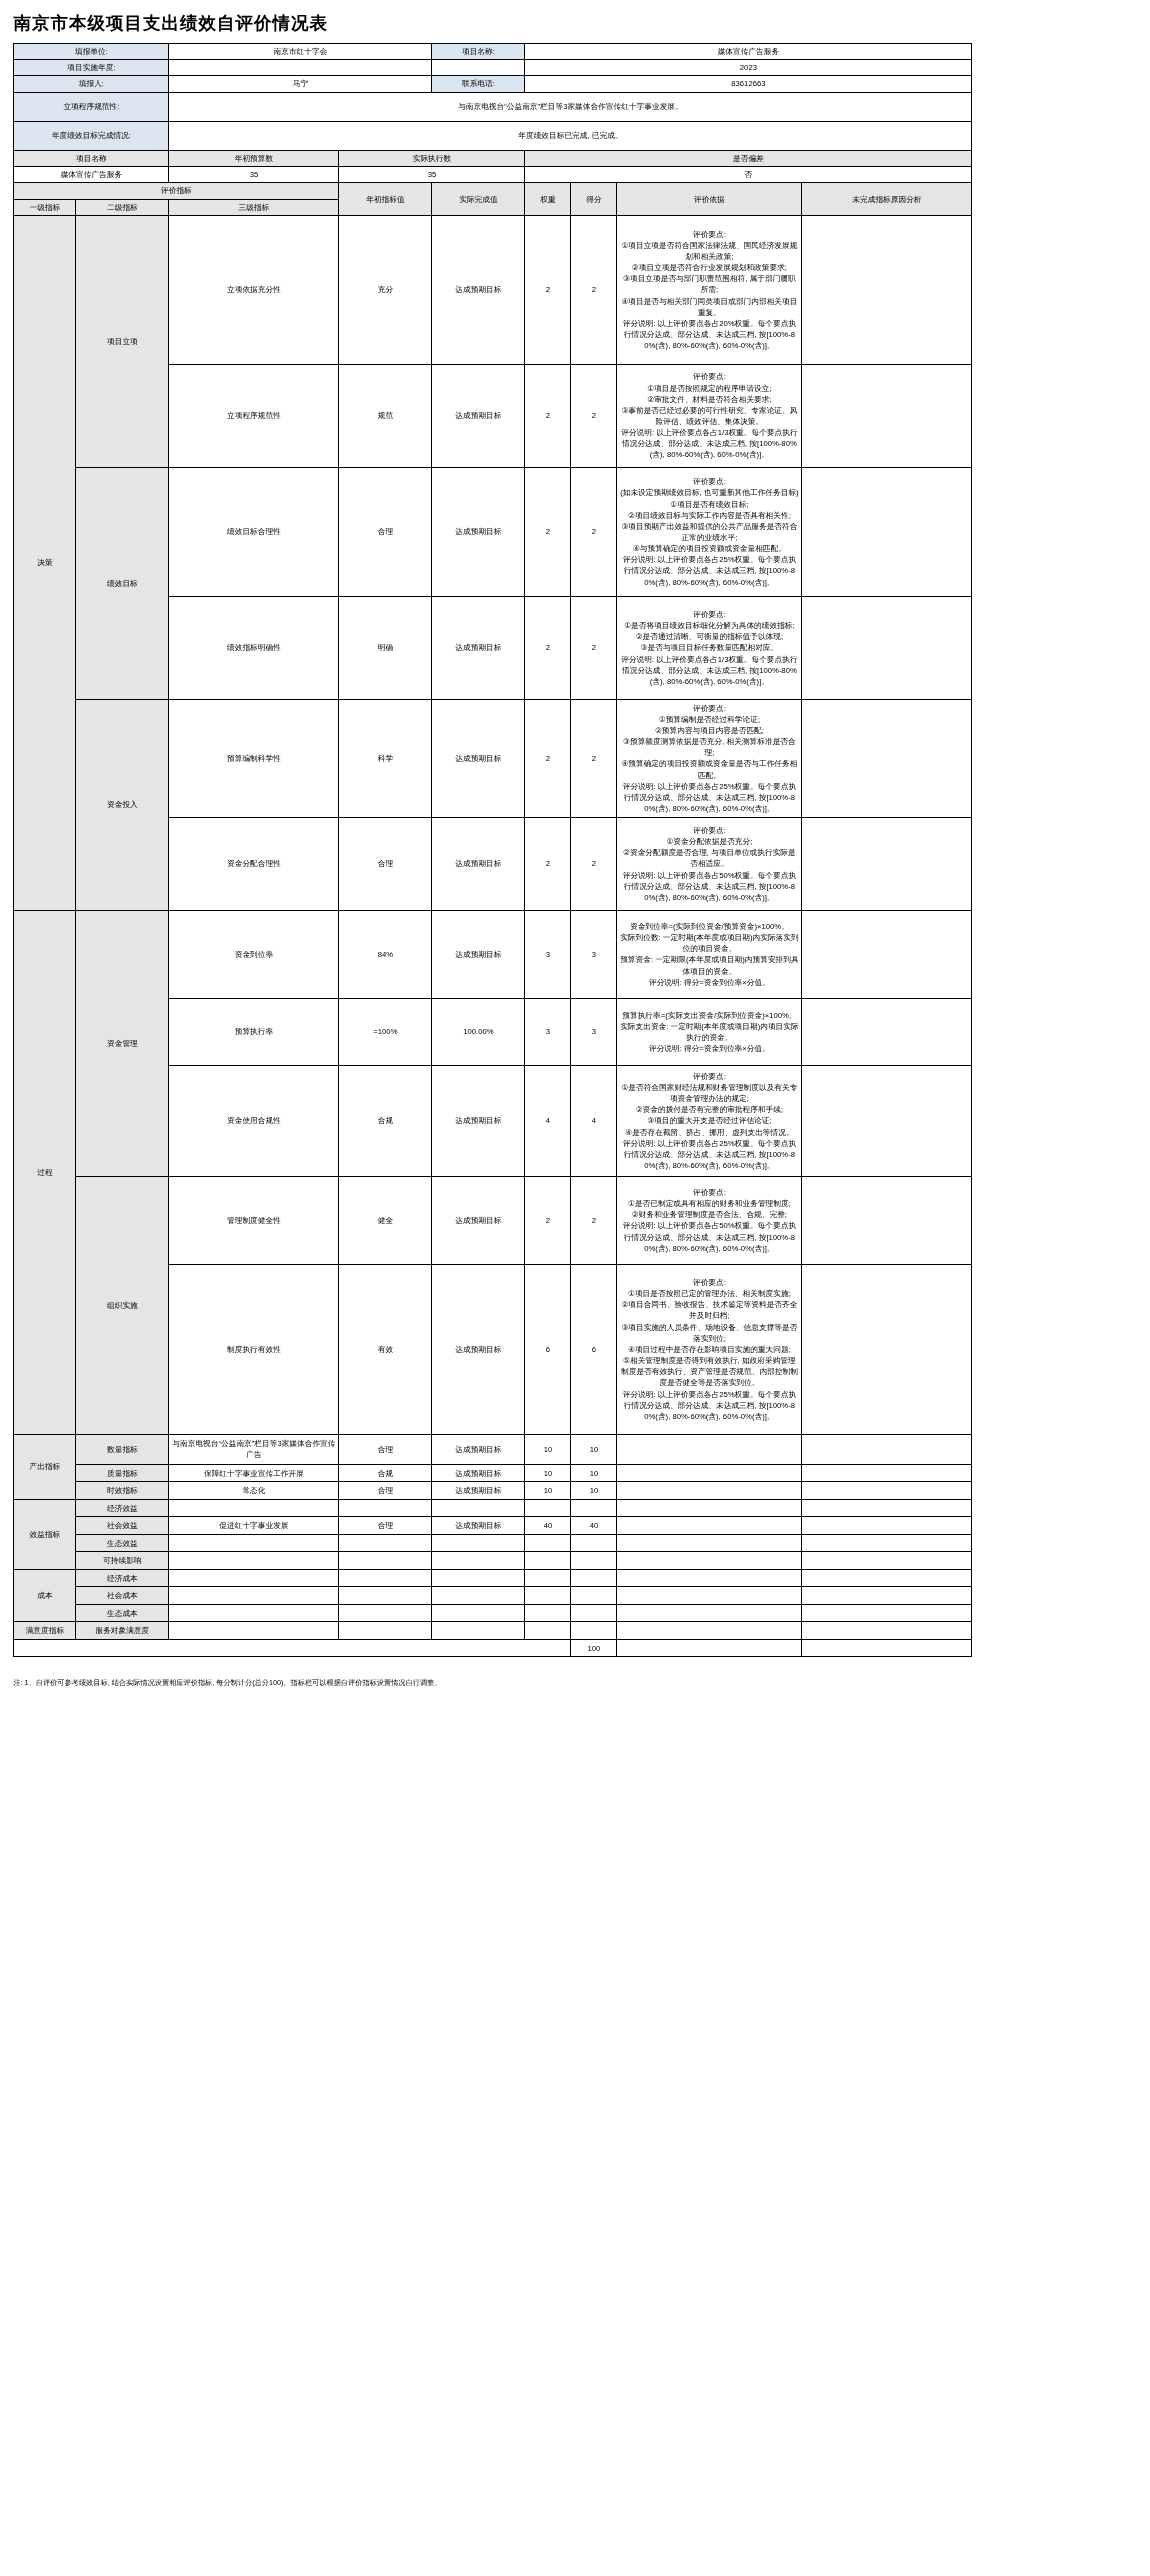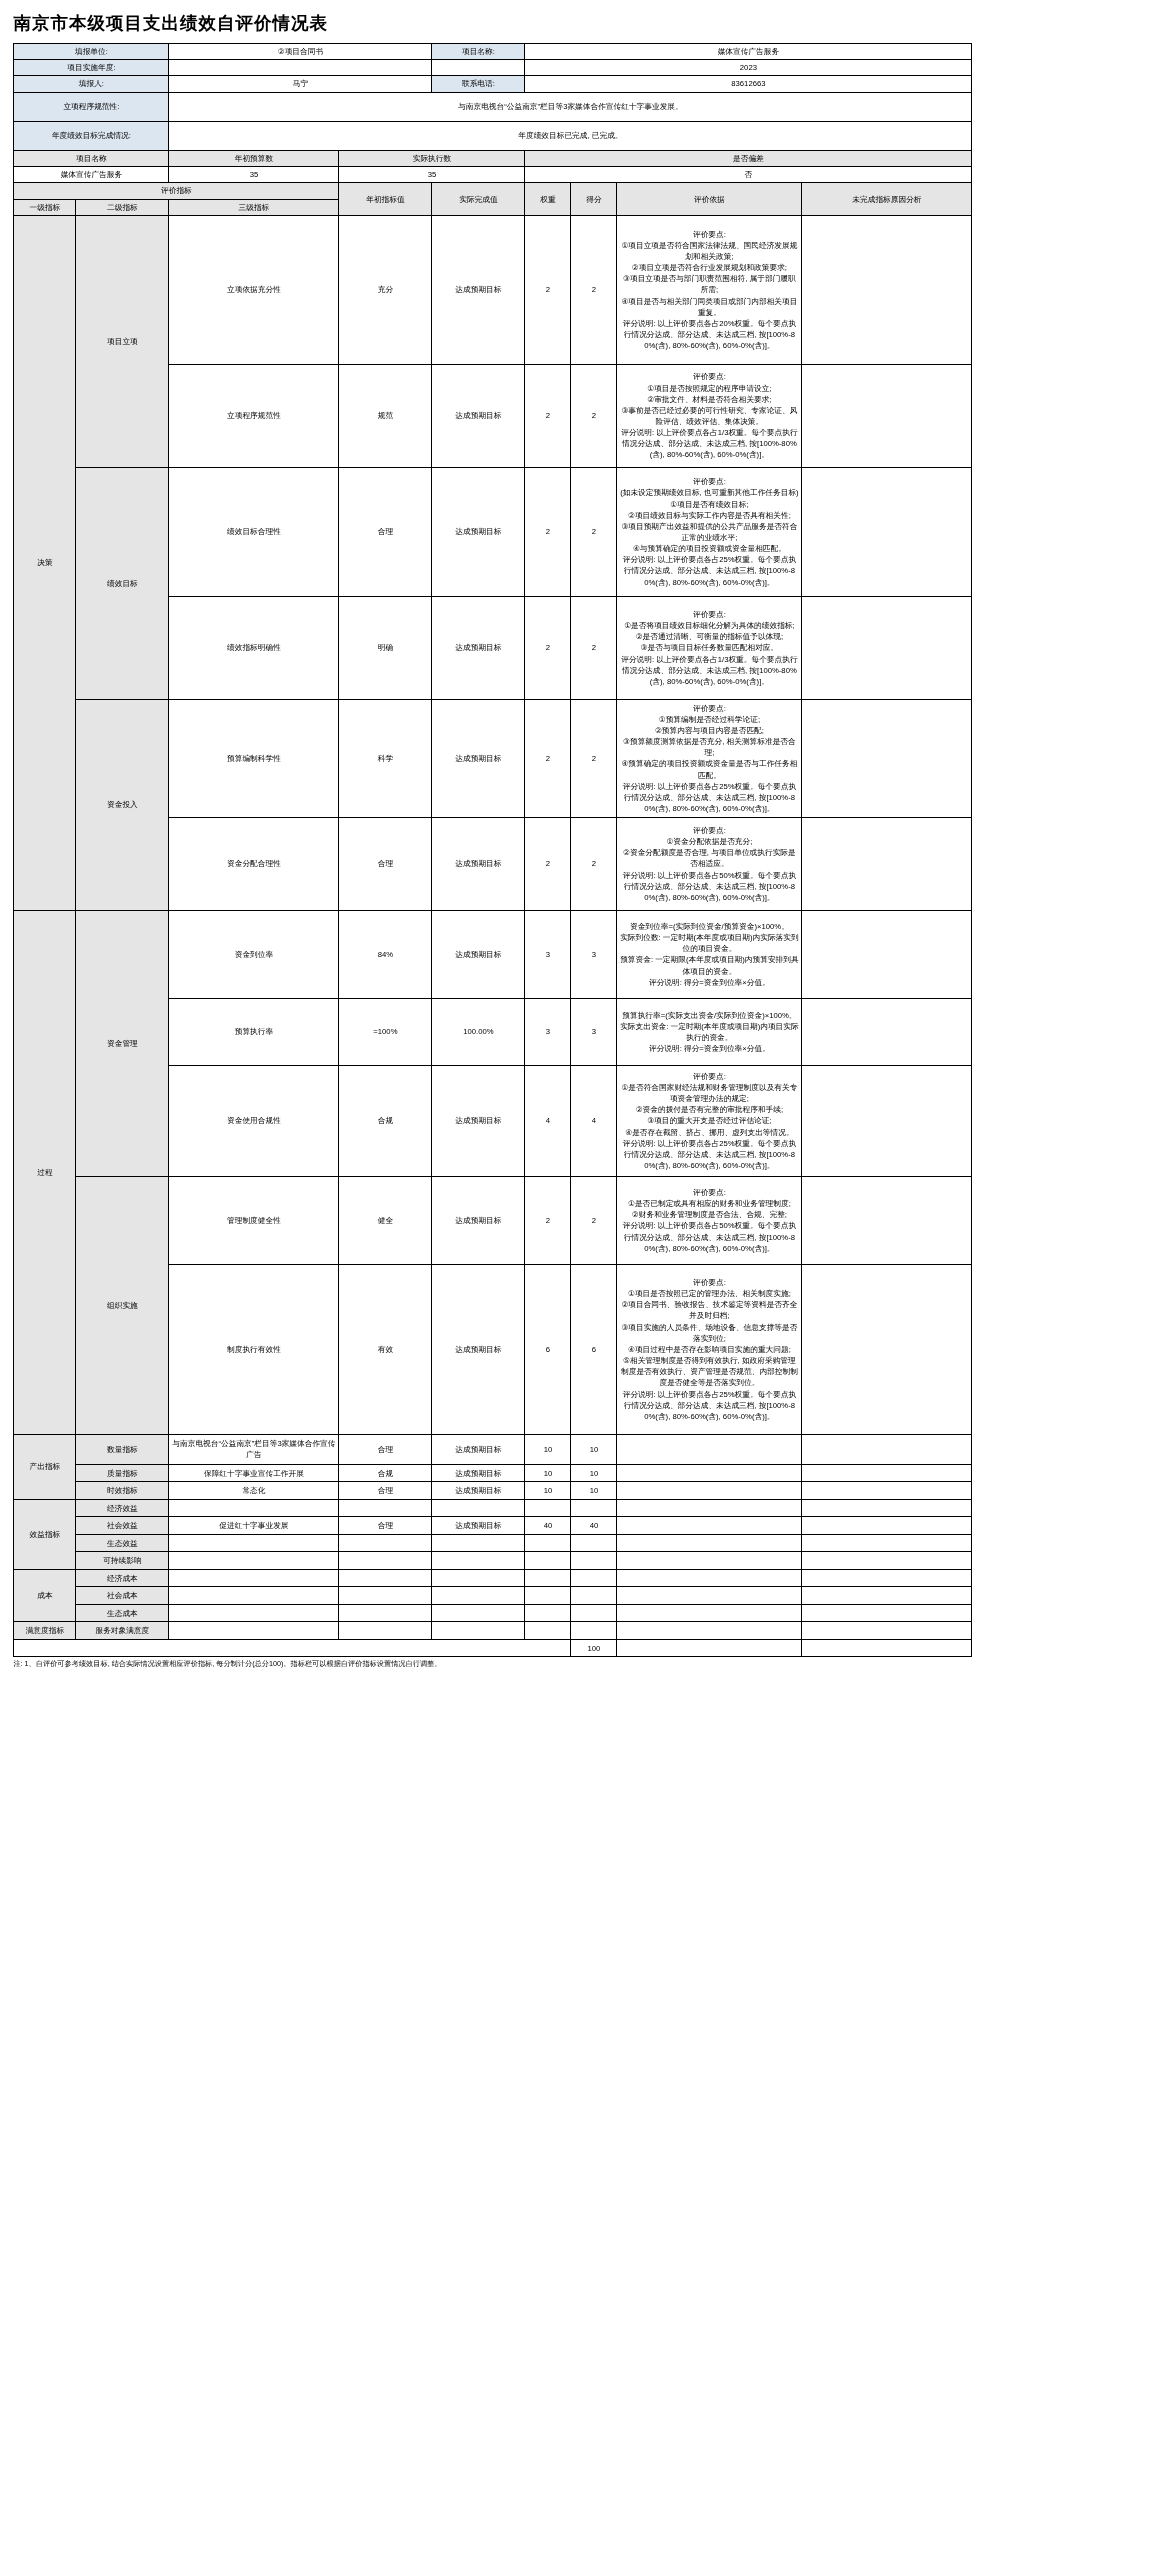--- a/index.html
+++ b/index.html
@@ -5,21 +5,21 @@
   html,body{margin:0;padding:0;background:#ffffff;}
   body{font-family:"Liberation Sans","DejaVu Sans",sans-serif;color:#000;}
   .page{width:1151px;box-sizing:border-box;padding:9.3px 13.4px 15.5px 13.4px;}
   .doc-title{font-size:17.5px;font-weight:bold;letter-spacing:1px;margin:2.1px 0 7.2px 0;font-family:"Liberation Serif","DejaVu Serif",serif;}
   table.main{border-collapse:collapse;width:924px;table-layout:fixed;}
   table.main td{border:0.5px solid #000;font-size:7.7px;padding:2.1px 2.6px;vertical-align:middle;text-align:center;line-height:1.45;word-break:break-all;}
   td.lbl{background:#dce6f1;font-size:7.7px;}
   td.val{background:#ffffff;}
   td.blue{background:#e5e5e5;}
   .tiny{font-size:6.4px;line-height:1.4;text-align:left;}
-  .note{margin-top:1px;font-size:7.2px;line-height:1.7;}
+  .note{margin-top:20px;font-size:7.2px;line-height:1.7;}
   .left{text-align:left;margin-top:16px;}
 </style>
 </head>
 <body>
 
 <div class="page">
 
   <div class="doc-title">南京市本级项目支出绩效自评价情况表</div>
 
   <table class="main">
@@ -31,21 +31,21 @@
       <col style="width:93px">
       <col style="width:46px">
       <col style="width:46px">
       <col style="width:185px">
       <col style="width:170px">
     </colgroup>
 
     <tbody>
         <tr>
       <td class="lbl" colspan="2">填报单位:</td>
-      <td class="val" colspan="2">②项目合同书</td>
+      <td class="val" colspan="2">南京市红十字会</td>
       <td class="lbl">项目名称:</td>
       <td class="val" colspan="4">媒体宣传广告服务</td>
     </tr>
     <tr>
       <td class="lbl" colspan="2">项目实施年度:</td>
       <td class="val" colspan="2"></td>
       <td class="val"></td>
       <td class="val" colspan="4">2023</td>
     </tr>
     <tr>

